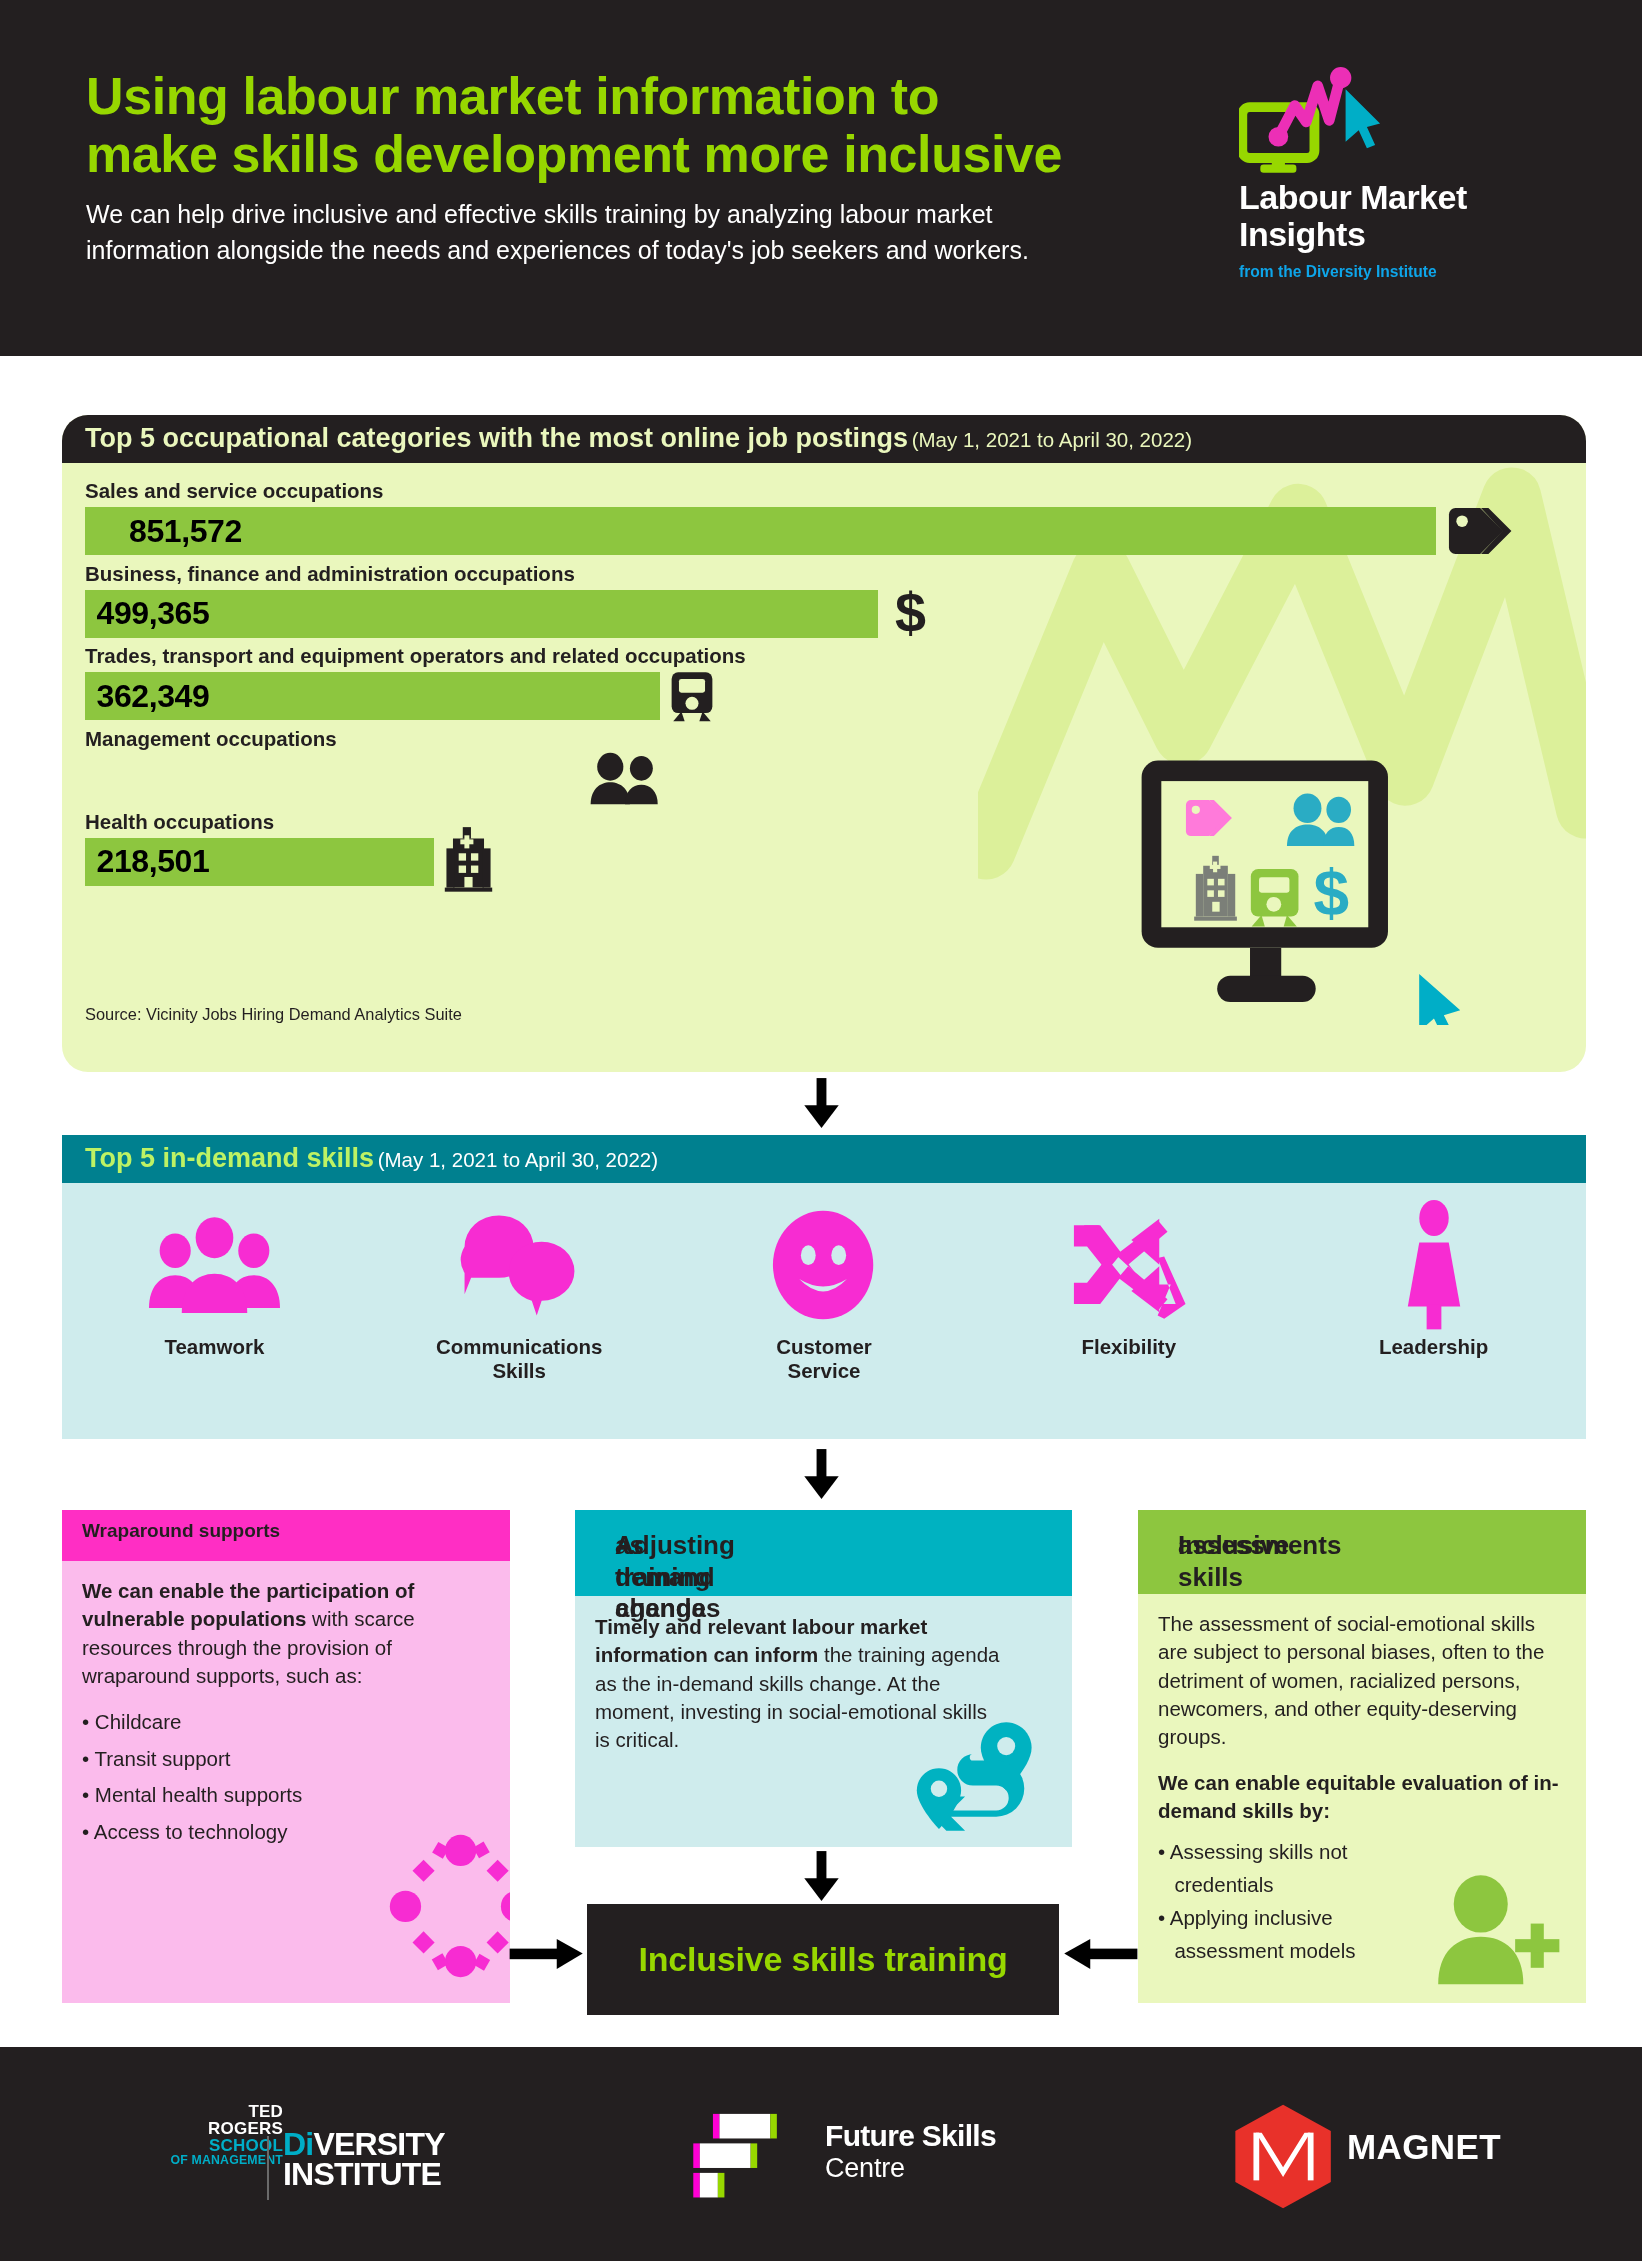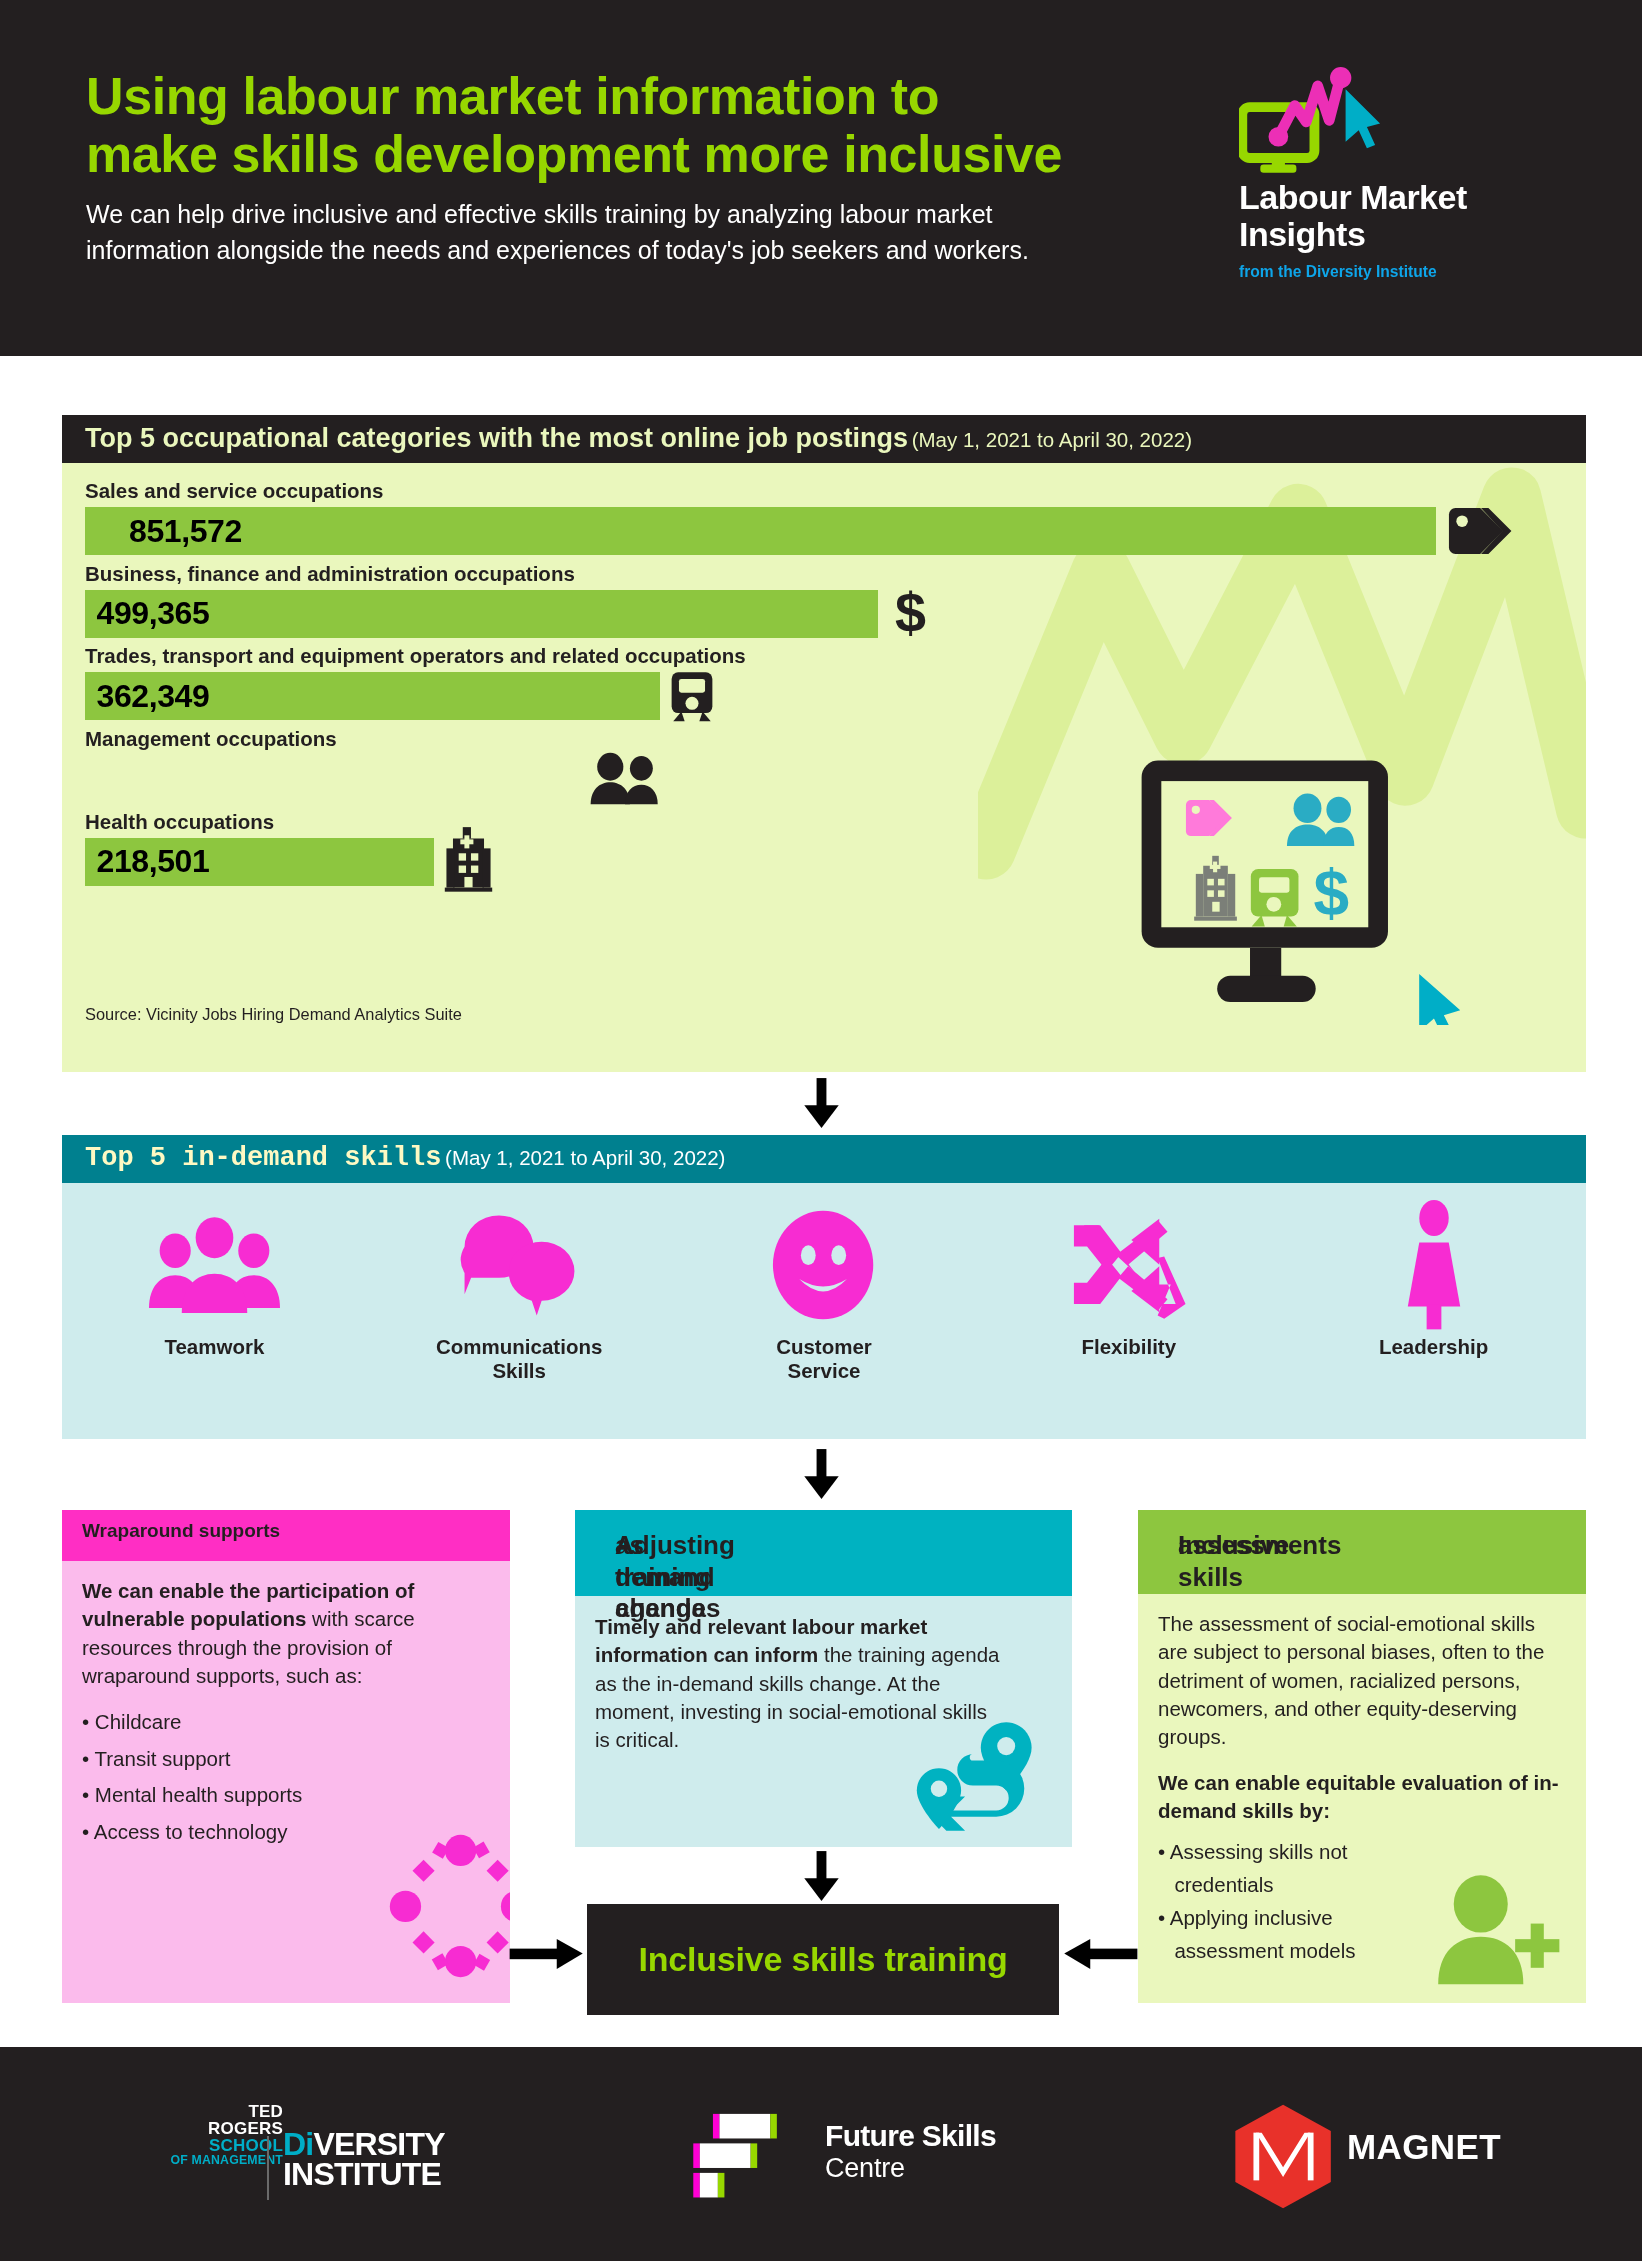--- a/index.html
+++ b/index.html
@@ -32,21 +32,21 @@
     position:absolute; left:0; top:113px; width:329px;
     color:#fff; font-size:34px; font-weight:bold; line-height:1.08;
     letter-spacing:-0.5px;
   }
   .lmi-from {
     position:absolute; left:0; top:197px; width:329px;
     color:#0ea5e9; font-size:15.6px; font-weight:bold;
   }
 
   
-  .sec1 { position:absolute; left:62px; top:415px; width:1524px; height:657px; background:#eaf7bd; overflow:hidden; }
+  .sec1 { position:absolute; left:62px; top:415px; width:1524px; height:657px; background:#eaf7bd; overflow:hidden;border-radius:26px; }
   .sec1-head { position:absolute; left:0; top:0; width:1524px; height:48px; background:#231f20; }
   .sec1-head-inner { position:absolute; left:23px; top:8.2px; white-space:nowrap; }
   .sec1-head-inner .big { color:#eaf7bd; font-size:27px; font-weight:bold; }
   .sec1-head-inner .small { color:#eaf7bd; font-size:20.5px; font-weight:normal; }
 
   
   .wmark { position:absolute; right:-16.4px; top:49px; width:624px; height:460px;
            opacity:1; pointer-events:none; }
 
   .bars { position:absolute; left:23px; top:64px; width:1478px; }
@@ -64,21 +64,21 @@
   
   .monitor { position:absolute; left:1135px; top:754px; width:345px; height:271px; }
 
   
   .arrow-down { position:absolute; }
 
   
   .sec2 { position:absolute; left:62px; top:1135px; width:1524px; height:304px; background:#cfeced; }
   .sec2-head { position:absolute; left:0; top:0; width:1524px; height:48px; background:#00808f; }
   .sec2-head-inner { position:absolute; left:23px; top:8.2px; white-space:nowrap; }
-  .sec2-head-inner .big { color:#fef9c3; font-size:27px; font-weight:bold;font-family:Liberation Mono, monospace; }
+  .sec2-head-inner .big { color:#bef264; font-size:27px; font-weight:bold; }
   .sec2-head-inner .small { color:#ffffff; font-size:20.5px; font-weight:normal; }
   .skills { position:absolute; left:0; top:48px; width:1524px; height:256px; display:flex; }
   .skill { flex:1 1 0; display:flex; flex-direction:column; align-items:center; justify-content:flex-start; padding-top:25px; }
   .skill-ico { height:115px; display:flex; align-items:center; justify-content:center; }
   .skill-name { margin-top:11.5px; text-align:center; font-size:20.5px; font-weight:bold; color:#231f20; line-height:1.18; }
 
   
   .p1 { position:absolute; left:62px; top:1510px; width:448px; height:493px; background:#fbbbec; overflow:hidden; }
   .p1-head { position:absolute; left:0; top:0; width:448px; height:51px; background:#ff2ec4; }
   .p1-head span { position:absolute; left:20px; top:10px; font-size:19px; font-weight:bold; color:#231f20; }

